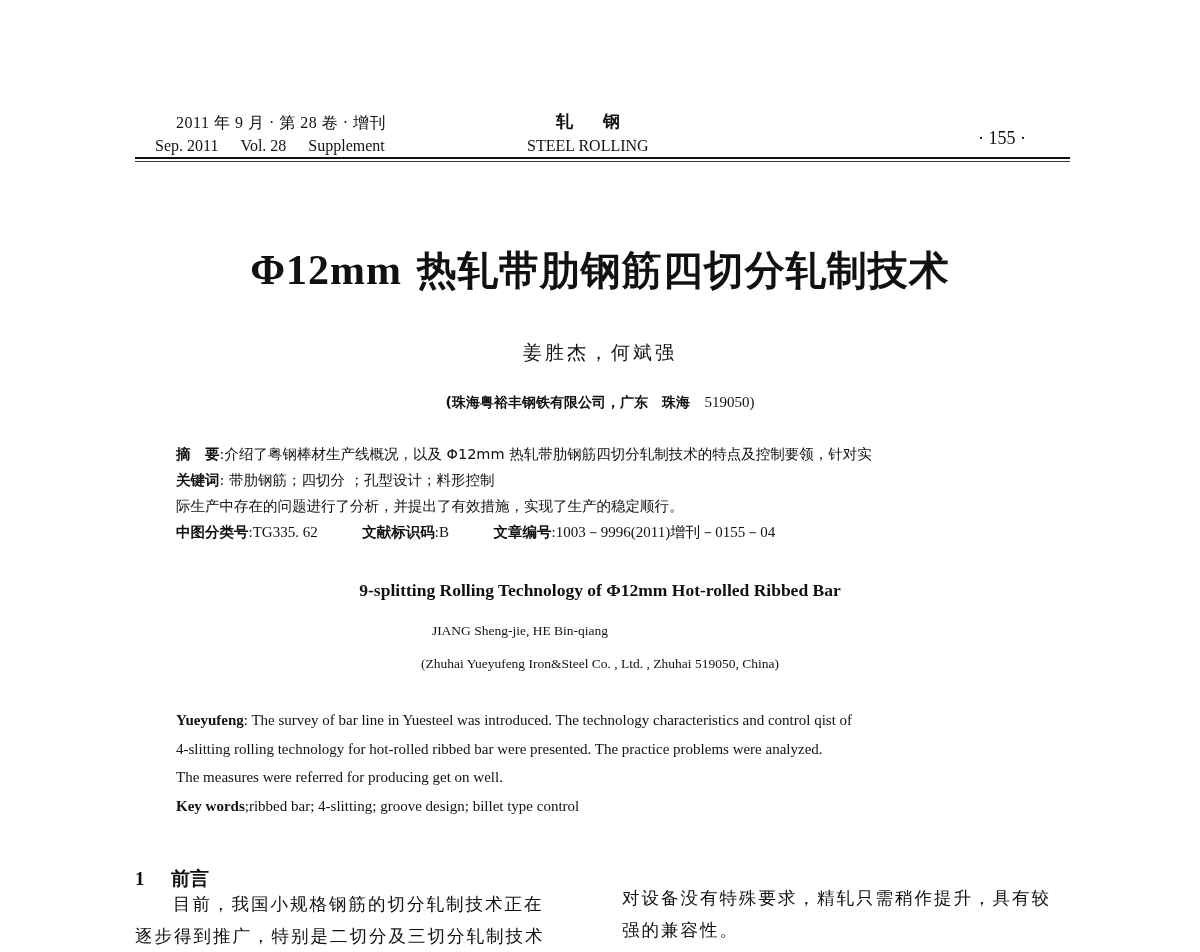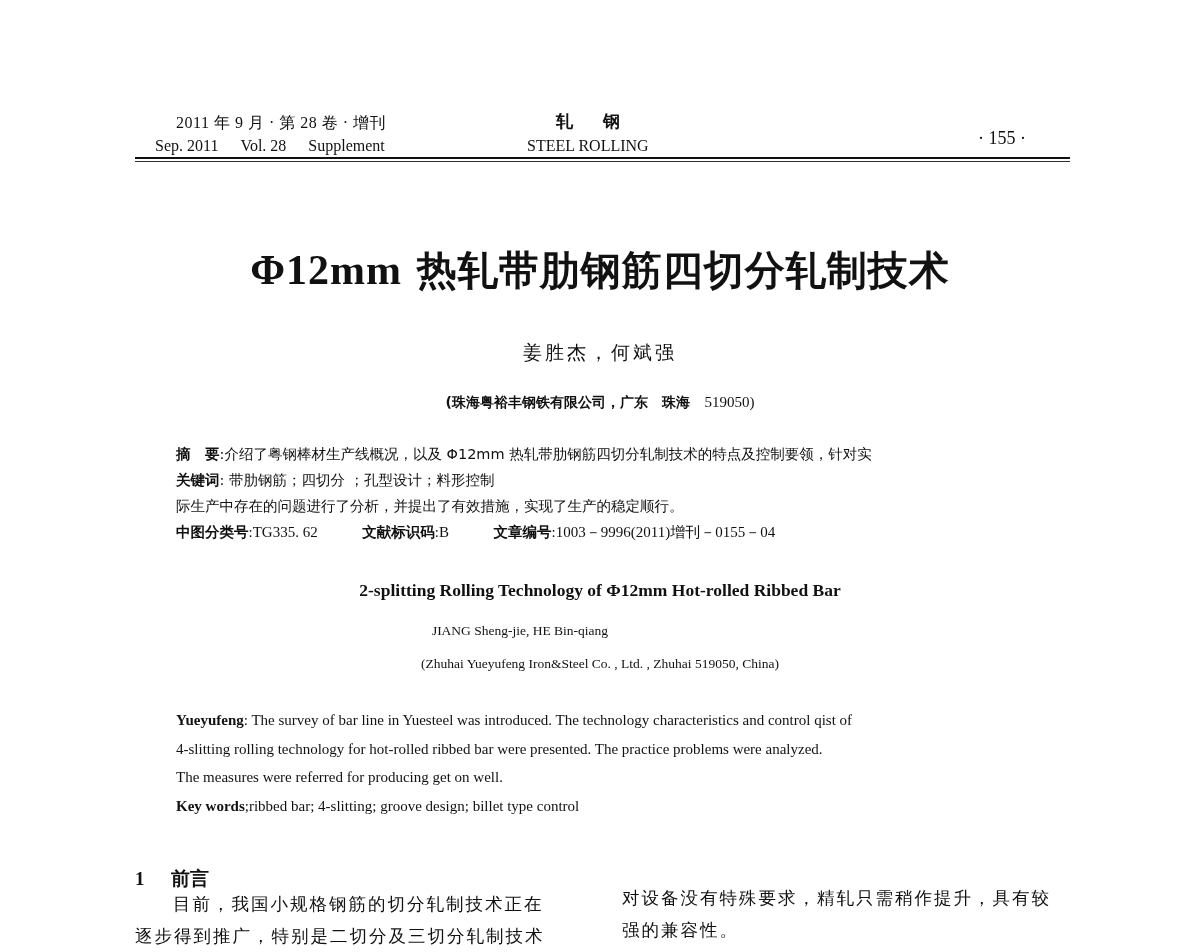--- a/index.html
+++ b/index.html
@@ -175,21 +175,21 @@
   <div class="cn-line">
     <span>际生产中存在的问题进行了分析，并提出了有效措施，实现了生产的稳定顺行。</span>
   </div>
   <div class="cn-line cls-row">
     <span class="item"><span class="lbl">中图分类号</span><span class="val">:TG335. 62</span></span>
     <span class="item"><span class="lbl">文献标识码</span><span class="val">:B</span></span>
     <span class="item"><span class="lbl">文章编号</span><span class="val">:1003－9996(2011)增刊－0155－04</span></span>
   </div>
 </div>
 
-<div class="abs en-title">2-splitting Rolling Technology of Φ12mm Hot-rolled Ribbed Bar</div>
+<div class="abs en-title">9-splitting Rolling Technology of Φ12mm Hot-rolled Ribbed Bar</div>
 <div class="abs en-authors">JIANG Sheng-jie, HE Bin-qiang</div>
 <div class="abs en-affil">(Zhuhai Yueyufeng Iron&amp;Steel Co. , Ltd. , Zhuhai 519050, China)</div>
 
 <div class="abs en-abs">
   <div class="ln">
     <span class="lbl">Yueyufeng</span><span>: The survey of bar line in Yuesteel was introduced.  The technology characteristics and control qist of</span>
   </div>
   <div class="ln">
     <span>4-slitting rolling technology for hot-rolled ribbed bar were presented.  The practice problems were analyzed.</span>
   </div>

